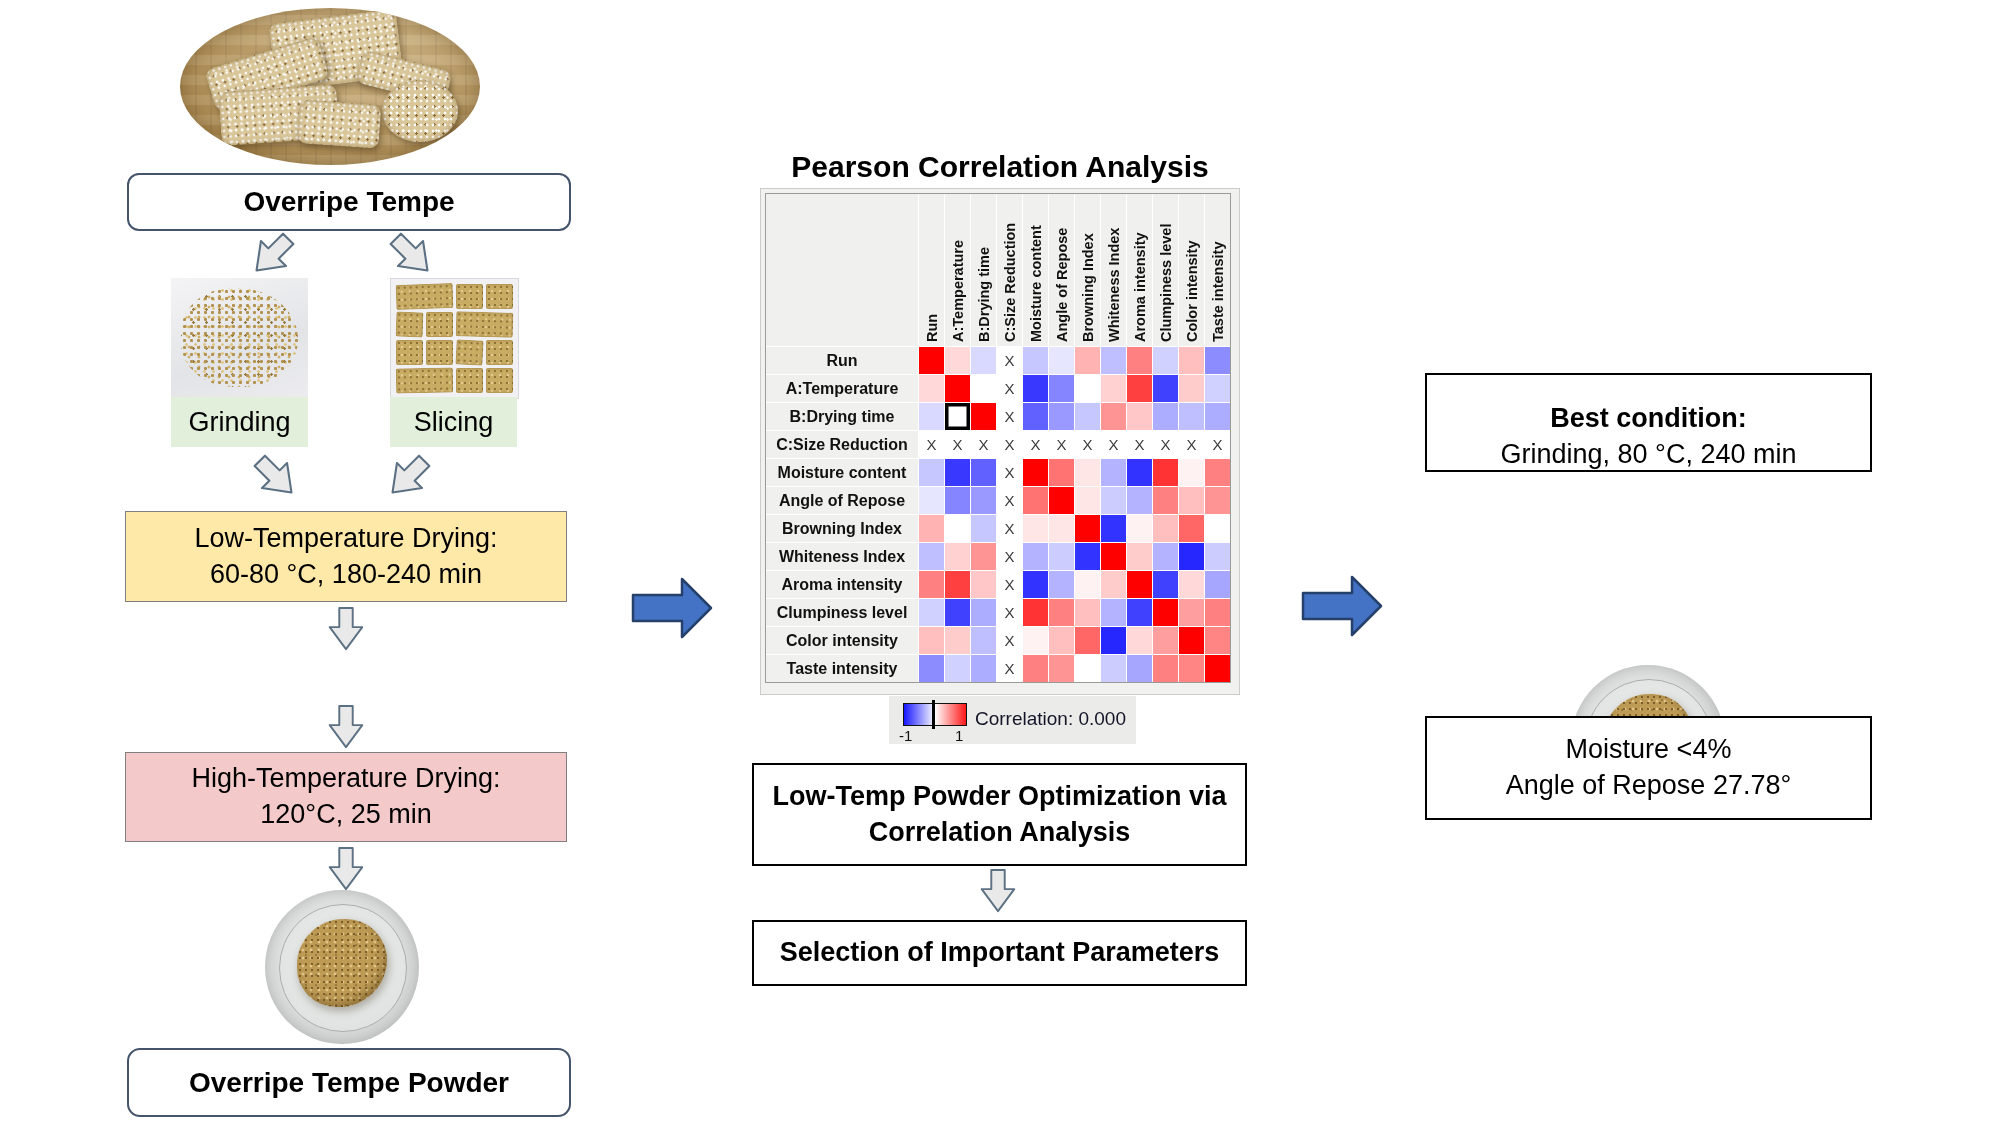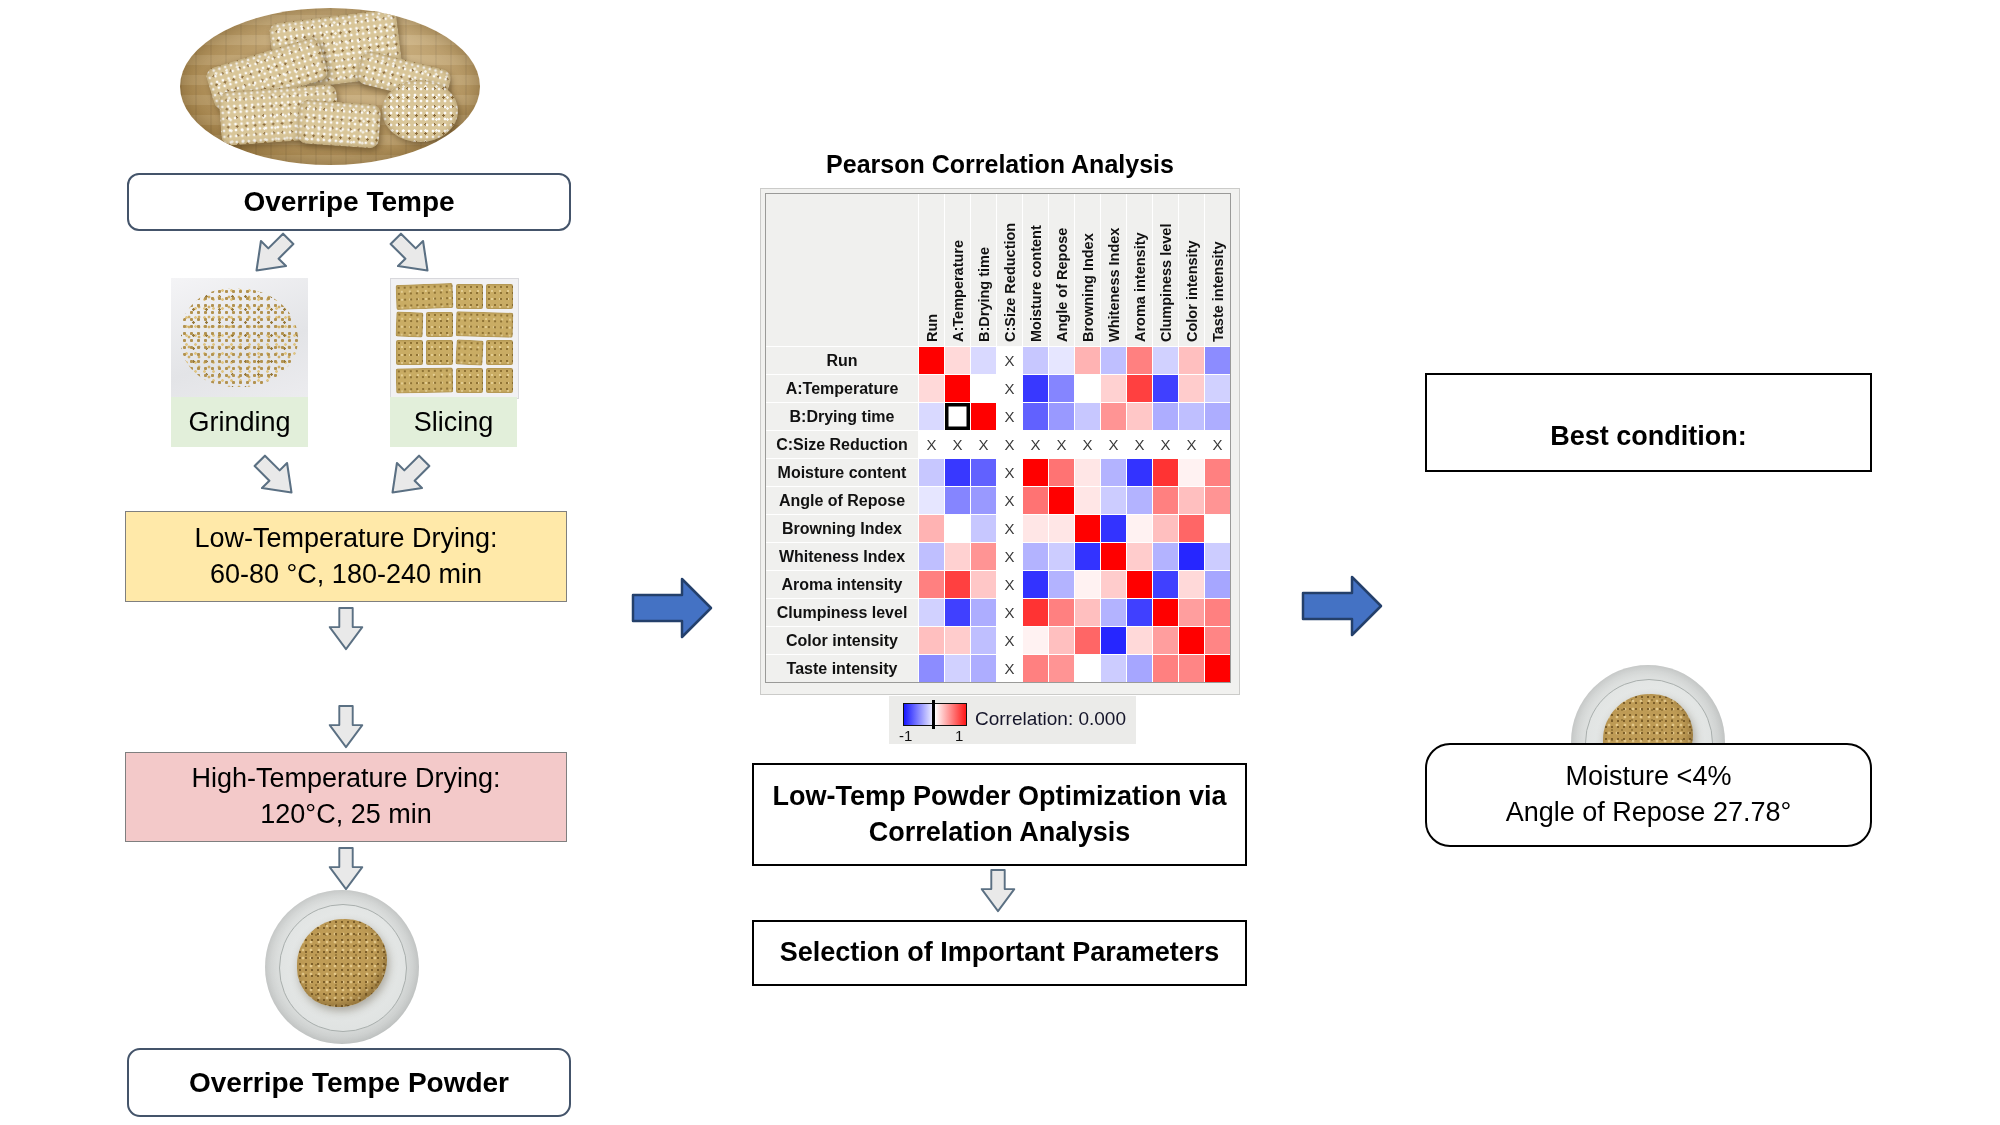--- a/index.html
+++ b/index.html
@@ -89,21 +89,21 @@
   #legend-bar{background:#EBEBE9;display:flex;align-items:flex-start;}
   #colorbar-wrap{position:relative;margin:7px 0 0 14px;width:62px;height:36px;}
   #colorbar{width:62px;height:21px;border:1px solid #111;
     background:linear-gradient(90deg,#1717FF 0%,#FFFFFF 50%,#FF1717 100%);}
   #colorbar-marker{position:absolute;left:29px;top:-3px;width:3px;height:29px;background:#000;}
   .cb-label{position:absolute;top:24px;font-size:15px;color:#111;}
   #cb-min{left:-4px;} #cb-max{left:52px;}
   #legend-text{flex:1;text-align:center;margin-top:12px;font-size:19px;color:#15152a;}
 
   
-  .fig-title{font-weight:bold;font-size:25px;text-align:center;}
+  .fig-title{font-weight:bold;font-size:30px;text-align:center;}
   .arrow-svg{display:block;}
 </style>
 </head>
 <body>
 
 <div id="canvas">
 
   <div class="abs oval-photo" style="left:180px;top:8px;width:300px;height:157px;">
     <div class="tempe-piece" style="left:92px;top:8px;width:128px;height:68px;transform:rotate(-7deg);"></div>
     <div class="tempe-piece" style="left:28px;top:44px;width:118px;height:44px;transform:rotate(-17deg);"></div>
@@ -420,29 +420,30 @@
 
   <div class="abs" style="left:1300px;top:571px;">
     <svg class="arrow-svg" width="84" height="70" viewBox="0 0 84 70">
         <polygon points="3,22 52,22 52,6 81,35 52,64 52,48 3,48" fill="#4472C4" stroke="#24406B" stroke-width="2.5" stroke-linejoin="round"></polygon>
       </svg>
   </div>
 
   <div class="abs plain-box flex-center box-lines" style="left:1425px;top:373px;width:443px;height:95px;">
     <div>
       <div style="font-weight:bold;margin-top:28px;">Best condition:</div>
+      <div>Grinding, 80 °C, 240 min</div>
     </div>
   </div>
 
   <div class="abs dish" style="left:1571px;top:511px;width:154px;height:154px;">
     <div class="dish-rim"></div>
     <div class="powder-mound"></div>
   </div>
 
 
-  <div class="abs plain-box flex-center box-lines" style="left:1425px;top:743px;width:443px;height:100px;border-radius:25px;">
+  <div class="abs plain-box flex-center box-lines" style="left:1425px;top:716px;width:443px;height:100px;">
     <div>
       <div>Moisture &lt;4%</div>
       <div>Angle of Repose 27.78°</div>
     </div>
   </div>
 
 </div>
 
 </body></html>

